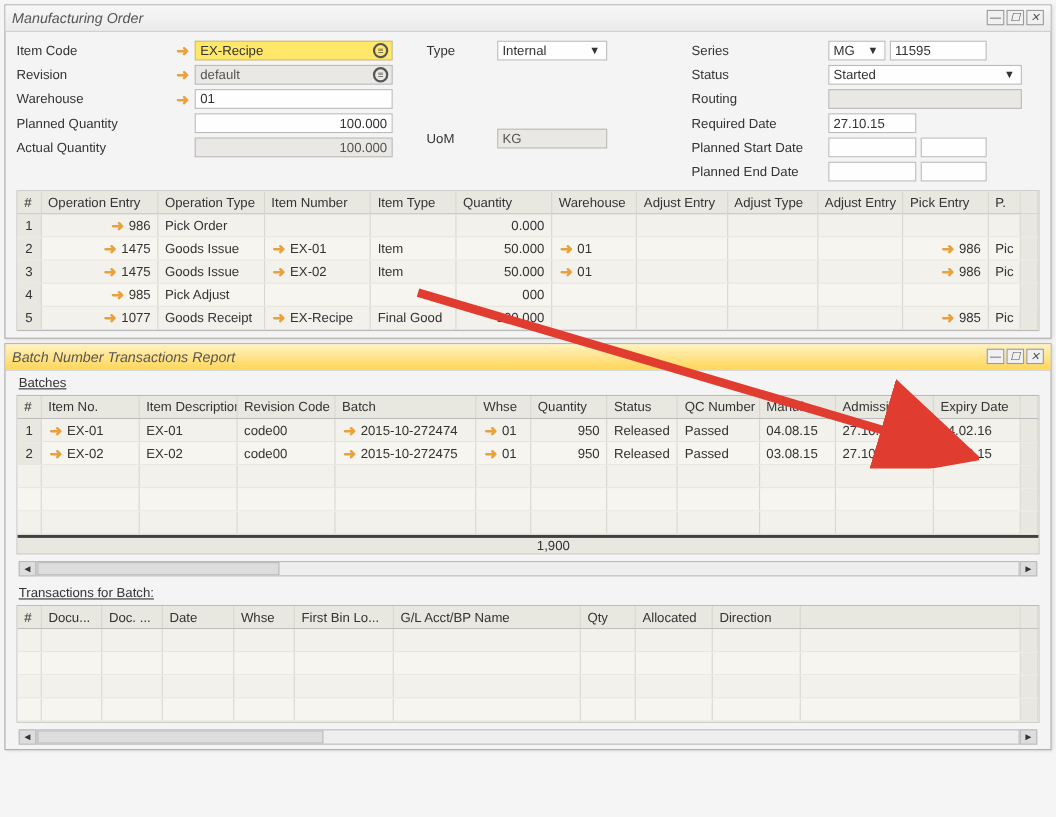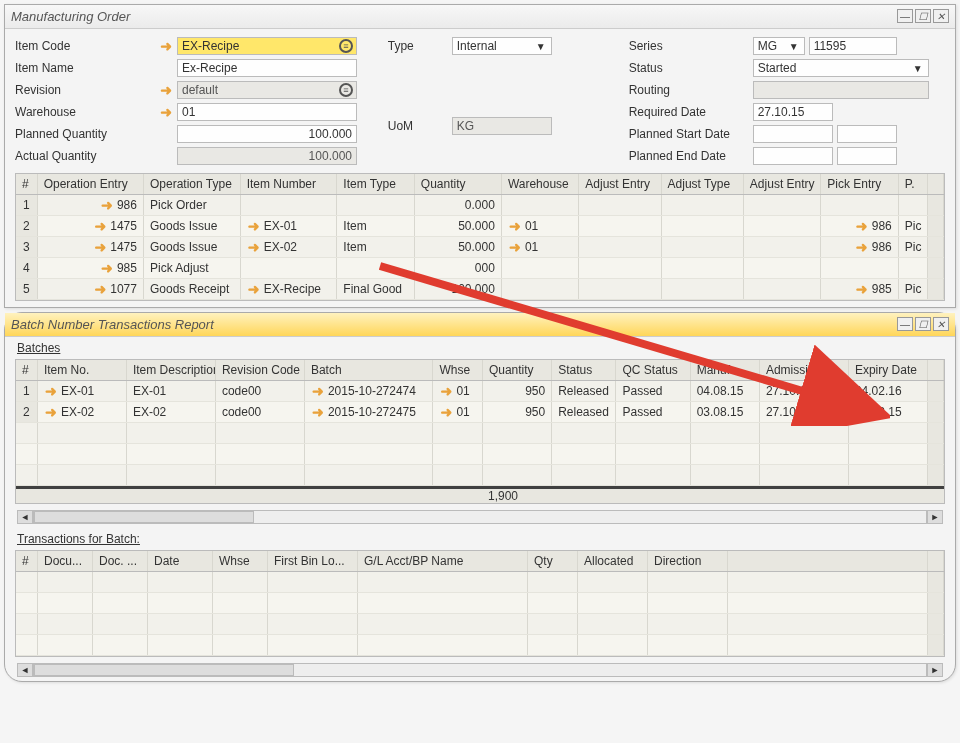--- a/index.html
+++ b/index.html
@@ -124,25 +124,20 @@
       <div class="form-col" style="flex:1.3;">
         <div class="field-row">
           <span class="label">Item Code</span>
           <span class="drill">➜</span>
           <span class="input yellow" style="width:180px;position:relative;">
             <span>EX-Recipe</span>
             <span class="circle-icon" style="position:absolute;right:3px;top:1px;"></span>
           </span>
         </div>
         <div class="field-row">
-          <span class="label">Item Name</span>
-          <span style="width:14px;"></span>
-          <span class="input" style="width:180px;">Ex-Recipe</span>
-        </div>
-        <div class="field-row">
           <span class="label">Revision</span>
           <span class="drill">➜</span>
           <span class="input disabled" style="width:180px;position:relative;">
             <span>default</span>
             <span class="circle-icon" style="position:absolute;right:3px;top:1px;"></span>
           </span>
         </div>
         <div class="field-row">
           <span class="label">Warehouse</span>
           <span class="drill">➜</span>
@@ -436,21 +431,21 @@
             </div>
             <div class="cell" style="width: 30px;">
               <span>Pic</span>
             </div>
             <div class="cell" style="width: 16px; background: rgb(232, 231, 224);"></div>
           </div>
         </div>
   </div>
 </div>
 
-<div class="window" style="margin-top:0;border-radius:18px;">
+<div class="window" style="margin-top:0;">
   <div class="titlebar" style="background:linear-gradient(#fff2bf,#ffd659);">
     <span>Batch Number Transactions Report</span>
     <div class="controls">
       <div class="ctrl">—</div>
       <div class="ctrl">☐</div>
       <div class="ctrl">✕</div>
     </div>
   </div>
 
   <div class="section-label">Batches</div>
@@ -458,21 +453,21 @@
   <div class="grid-wrap">
     <div class="grid-head" id="grid2head">
           <div class="cell" style="width: 22px;">#</div>
           <div class="cell" style="width: 90px;">Item No.</div>
           <div class="cell" style="width: 90px;">Item Description</div>
           <div class="cell" style="width: 90px;">Revision Code</div>
           <div class="cell" style="width: 130px;">Batch</div>
           <div class="cell" style="width: 50px;">Whse</div>
           <div class="cell" style="width: 70px;">Quantity</div>
           <div class="cell" style="width: 65px;">Status</div>
-          <div class="cell" style="width: 75px;">QC Status</div>
+          <div class="cell" style="width: 75px;">QC Number</div>
           <div class="cell" style="width: 70px;">Manufa...</div>
           <div class="cell" style="width: 90px;">Admission D...</div>
           <div class="cell" style="width: 80px;">Expiry Date</div>
           <div class="cell" style="width: 16px; background: rgb(232, 231, 224);"></div>
         </div>
     <div class="grid-body" id="grid2body">
           <div class="grid-row">
             <div class="cell rownum" style="width: 22px;">
               <span>1</span>
             </div>

